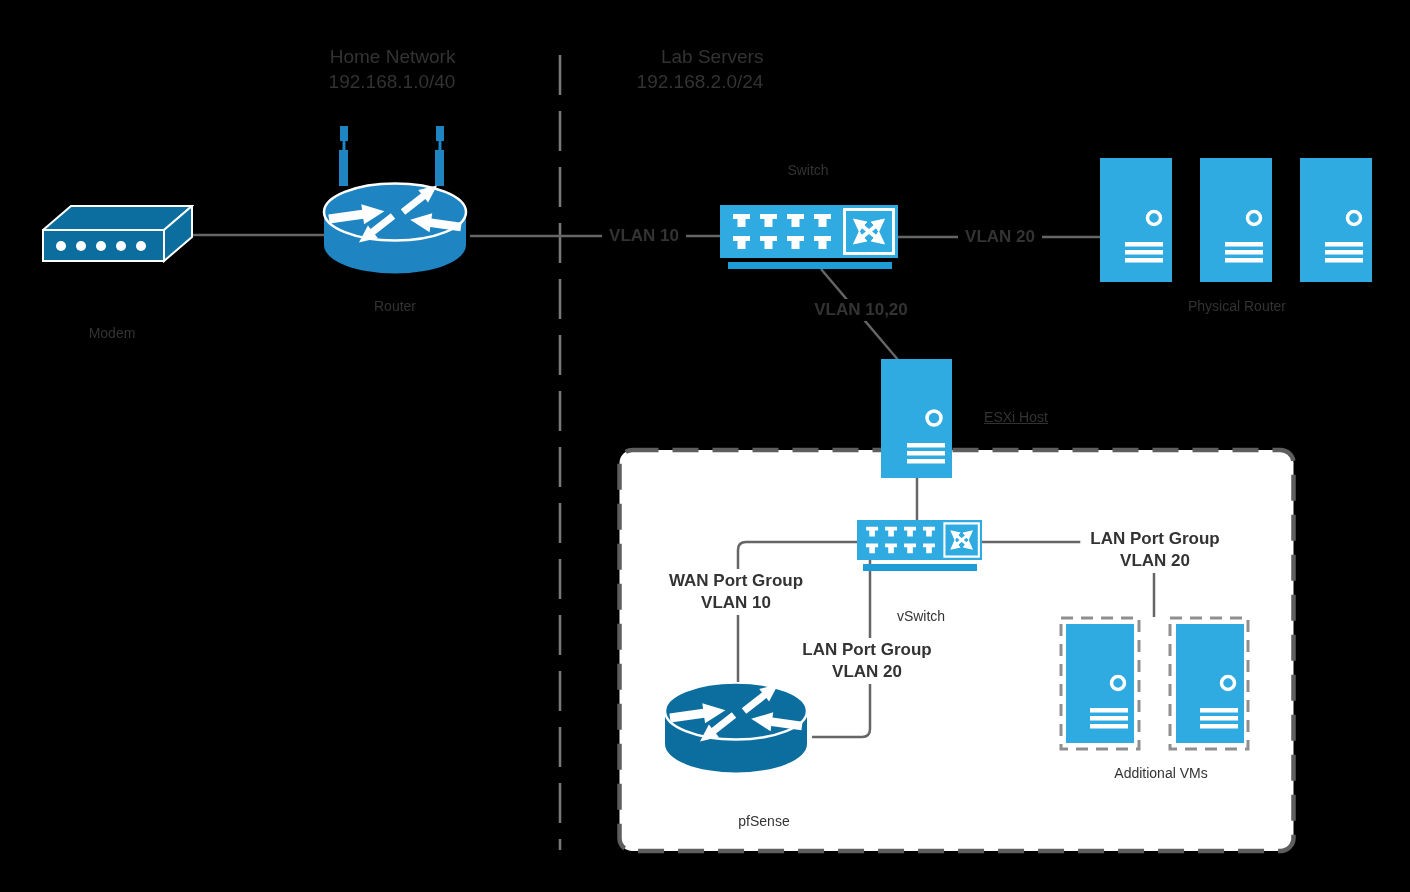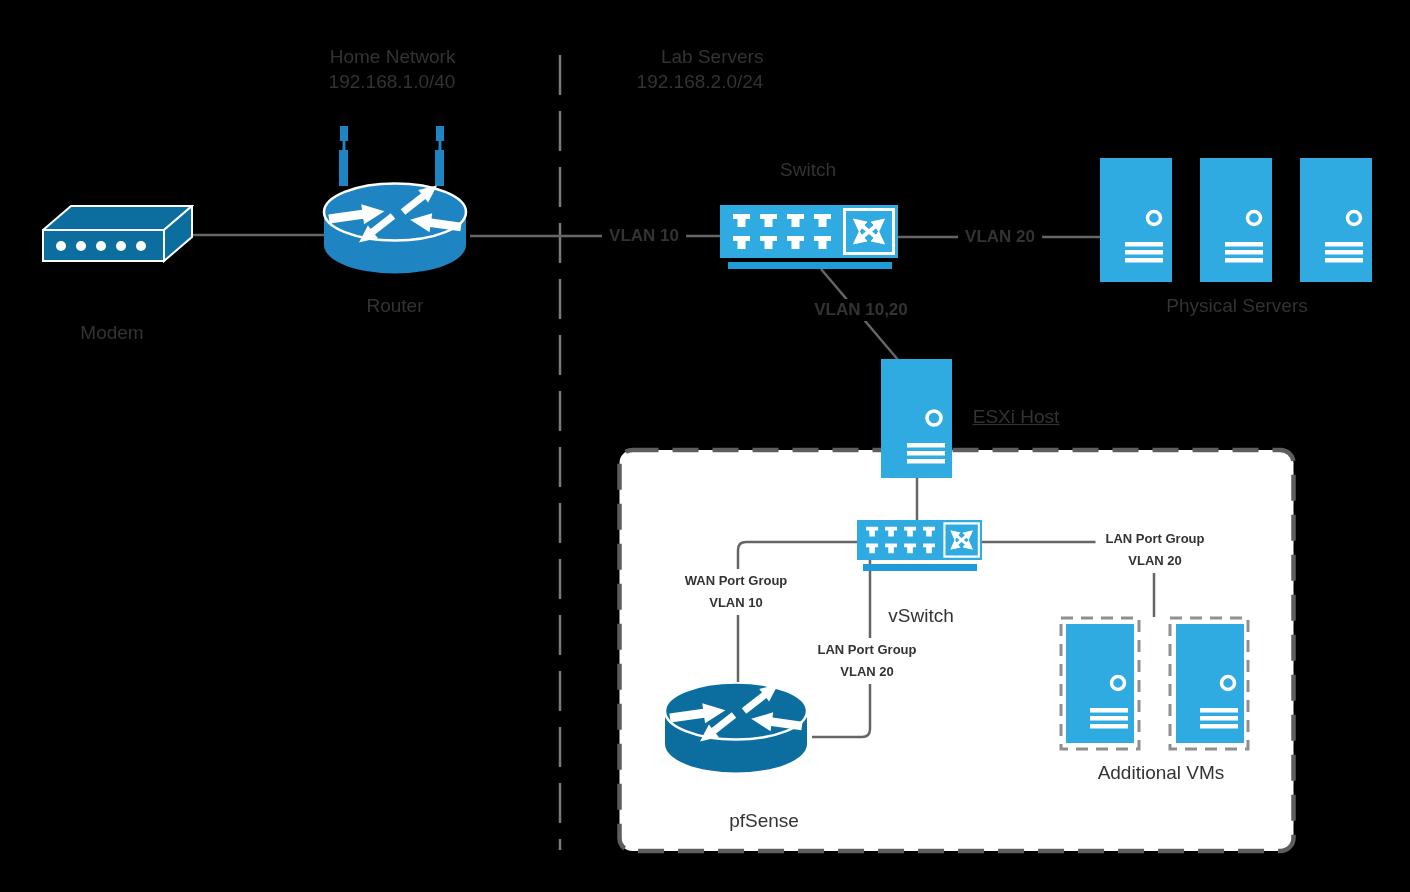--- a/index.html
+++ b/index.html
@@ -15,34 +15,34 @@
     --vm-box-border:#8F8F8F;
   }
   html,body{margin:0;padding:0;}
   body{
     width:1410px;height:892px;position:relative;overflow:hidden;
     background:var(--background);
     font-family:"Liberation Sans","DejaVu Sans",sans-serif;
   }
   .abs{position:absolute;}
   .node-label{
-    position:absolute;color:var(--text-dark);font-size:19px;line-height:22px;
+    position:absolute;color:var(--text-dark);font-size:14px;line-height:22px;
     white-space:nowrap;transform:translate(-50%,-50%);
   }
   .net-title{
     position:absolute;color:var(--text-dark);font-size:19px;line-height:25px;
     text-align:right;transform:translateX(-50%);white-space:nowrap;
   }
   .vlan-label{
     position:absolute;color:var(--text-dark);font-size:17px;font-weight:bold;
     line-height:20px;white-space:nowrap;transform:translate(-50%,-50%);
     background:var(--background);padding:1px 7px;
   }
   .pg-label{
-    position:absolute;color:var(--text-dark);font-size:13px;font-weight:bold;
+    position:absolute;color:var(--text-dark);font-size:17px;font-weight:bold;
     line-height:22px;white-space:nowrap;transform:translate(-50%,-50%);
     background:var(--esxi-box-fill);padding:1px 10px;text-align:center;
   }
   .icon{position:absolute;}
   .bar{position:absolute;background:var(--switch-underline);}
   svg{display:block;}
 </style>
 </head>
 <body>
 
@@ -267,21 +267,21 @@
   <div>192.168.1.0/40</div>
 </div>
 <div class="net-title" style="left:700px;top:44px;">
   <div>Lab Servers</div>
   <div>192.168.2.0/24</div>
 </div>
 
 <div class="node-label" style="left:112px;top:313px;margin-top:20px;">Modem</div>
 <div class="node-label" style="left:395px;top:306px;">Router</div>
 <div class="node-label" style="left:808px;top:170px;">Switch</div>
-<div class="node-label" style="left:1237px;top:306px;">Physical Servers</div>
+<div class="node-label" style="left:1237px;top:306px;">Physical Router</div>
 <div class="node-label" style="left:1016px;top:417px;text-decoration:underline;">ESXi Host</div>
 <div class="node-label" style="left:921px;top:580px;margin-top:36px;">vSwitch</div>
 <div class="node-label" style="left:736px;top:821px;margin-left:28px;">pfSense</div>
 <div class="node-label" style="left:1161px;top:773px;">Additional VMs</div>
 
 <div class="vlan-label" style="left:644px;top:236px;">VLAN 10</div>
 <div class="vlan-label" style="left:1000px;top:237px;">VLAN 20</div>
 <div class="vlan-label" style="left:861px;top:310px;">VLAN 10,20</div>
 
 <div class="pg-label" style="left:736px;top:592px;text-align:center;">

